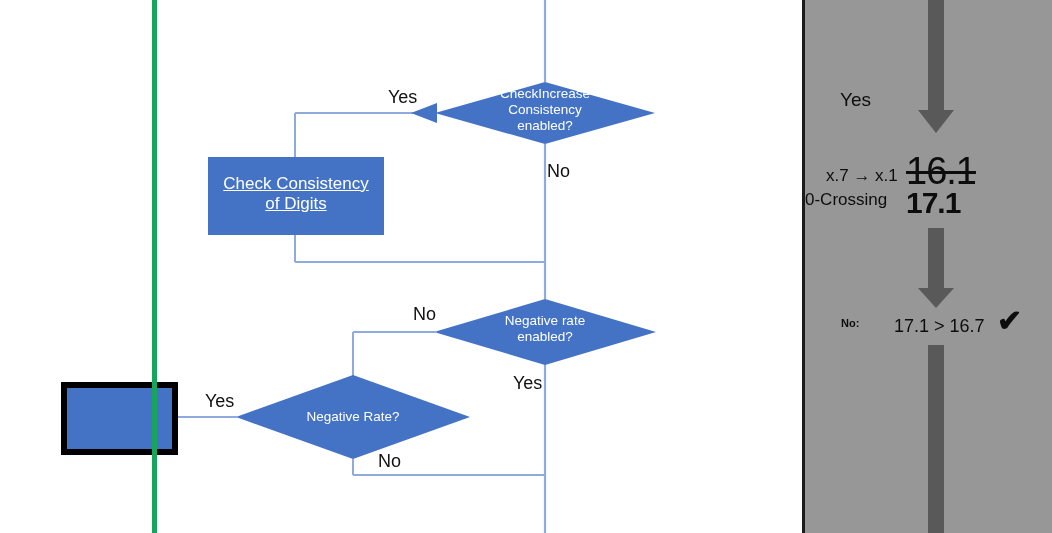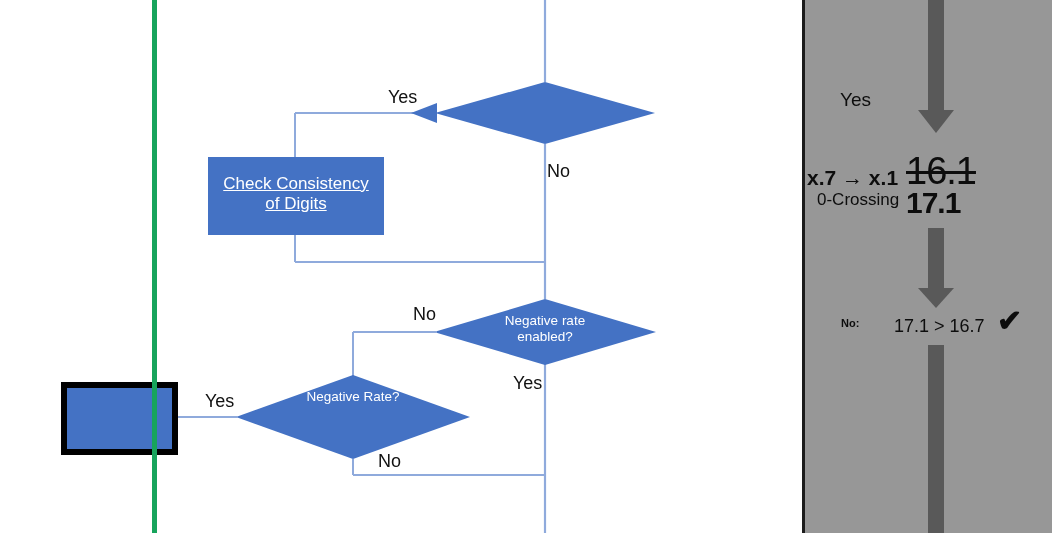--- a/index.html
+++ b/index.html
@@ -43,22 +43,22 @@
   #right-panel{
     position:absolute;left:802px;top:0;width:250px;height:533px;
     background:#979797;
     border-left:3px solid #1b1b1b;
     box-sizing:border-box;
   }
   #panel-svg{position:absolute;left:0;top:0;width:250px;height:533px;}
 
   .panel-text{position:absolute;color:#0d0d0d;white-space:nowrap;}
   #panel-yes{left:35px;top:89px;font-size:19px;}
-  #panel-row1-label{left:2px;top:166px;font-size:21px;font-weight:bold;}
-  #panel-row2-label{left:0px;top:190px;font-size:17px;padding-left:12px;}
+  #panel-row1-label{left:21px;top:166px;font-size:17px;}
+  #panel-row2-label{left:0px;top:190px;font-size:17px;}
   #panel-num1{left:101px;top:150px;font-size:38px;font-weight:normal;
               text-decoration:line-through;text-decoration-thickness:3px;
               letter-spacing:-1px;}
   #panel-num2{left:101px;top:186px;font-size:30px;font-weight:bold;
               letter-spacing:-1px;}
   #panel-no-label{left:36px;top:317px;font-size:11px;font-weight:bold;}
   #panel-compare{left:89px;top:316px;font-size:18px;text-align:center;}
   #panel-check{left:192px;top:306px;font-size:30px;font-weight:bold;line-height:1;}
 </style>
 </head>
@@ -93,28 +93,31 @@
     <line x1="176" y1="417" x2="238" y2="417" stroke="#8FAADC" stroke-width="2"></line>
 
     <line x1="353" y1="459" x2="353" y2="475" stroke="#8FAADC" stroke-width="2"></line>
     <line x1="353" y1="475" x2="546" y2="475" stroke="#8FAADC" stroke-width="2"></line>
 
     <rect x="64" y="385" width="111" height="67" fill="#4472C4" stroke="#000000" stroke-width="6"></rect>
   </svg>
 
   <div id="green-line"></div>
 
+  <div class="node-label diamond-label" style="left:470px;top:86px;width:150px;">CheckIncrease
+Consistency
+enabled?</div>
 
   <div class="node-label box-label" style="left:208px;top:174px;width:176px;text-decoration:underline;">Check Consistency
 of Digits</div>
 
   <div class="node-label diamond-label" style="left:470px;top:313px;width:150px;">Negative rate
 enabled?</div>
 
-  <div class="node-label diamond-label" style="left:278px;top:389px;width:150px;">Negative Rate?</div>
+  <div class="node-label diamond-label" style="left:278px;top:409px;width:150px;">Negative Rate?</div>
 
 
   <div class="edge-label" style="left:388px;top:88px;">Yes</div>
 
   <div class="edge-label" style="left:547px;top:162px;">No</div>
 
   <div class="edge-label" style="left:413px;top:305px;">No</div>
 
   <div class="edge-label" style="left:513px;top:374px;">Yes</div>
 

